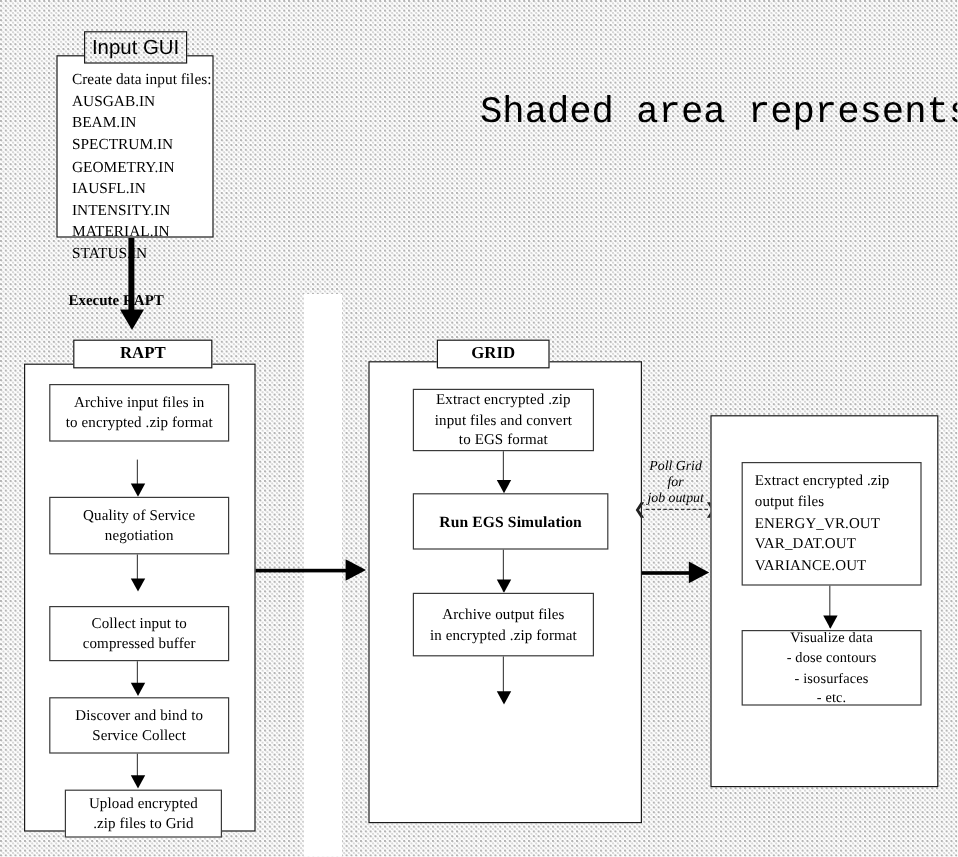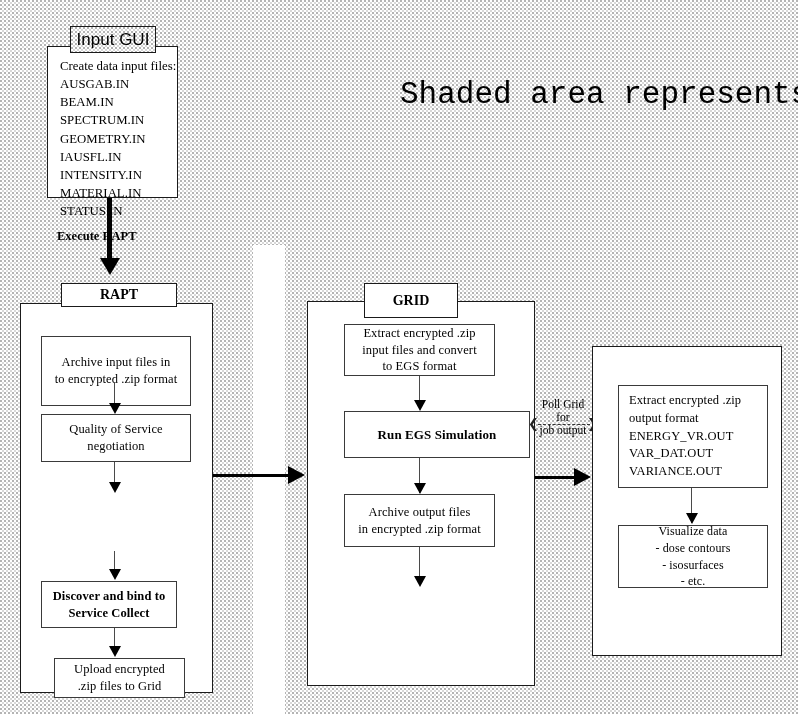--- a/index.html
+++ b/index.html
@@ -185,112 +185,118 @@
     <div class="row">SPECTRUM.IN</div>
     <div class="row">GEOMETRY.IN</div>
     <div class="row">IAUSFL.IN</div>
     <div class="row">INTENSITY.IN</div>
     <div class="row">MATERIAL.IN</div>
     <div class="row">STATUS.IN</div>
   </div>
 
   <div class="abs vline thick" style="left:107px; top:198px; height:65px;"></div>
   <div class="abs arrowhead-down big" style="left:99.5px; top:258px;"></div>
-  <div class="abs edge-label" style="left:57px; top:229px;text-align:right;">Execute RAPT</div>
+  <div class="abs edge-label" style="left:57px; top:243px;text-align:right;">Execute RAPT</div>
 
   <div class="abs container-box" style="left:20px; top:303px; width:193px; height:390px;"></div>
   <div class="abs tab-label grid-tab" style="left:61px; top:283px; width:116px; height:24px;">RAPT</div>
 
-  <div class="abs pbox" style="left:41px; top:336px; width:150px; height:70px;">
+  <div class="abs pbox" style="left:41px; top:320px; width:150px; height:48px;">
     <div>
       <div>Archive input files in</div>
       <div>to encrypted  .zip format</div>
     </div>
   </div>
   <div class="abs vline" style="left:114px; top:383px; height:27px;"></div>
   <div class="abs arrowhead-down" style="left:108.6px; top:403px;"></div>
 
   <div class="abs pbox" style="left:41px; top:414px; width:150px; height:48px;">
     <div>
       <div>Quality of Service</div>
       <div>negotiation</div>
     </div>
   </div>
   <div class="abs vline" style="left:114px; top:462px; height:27px;"></div>
   <div class="abs arrowhead-down" style="left:108.6px; top:482px;"></div>
 
+  <div class="abs pbox" style="left:41px; top:505px; width:150px; height:46px;">
+    <div>
+      <div>Collect input to</div>
+      <div>compressed buffer</div>
+    </div>
+  </div>
   <div class="abs vline" style="left:114px; top:551px; height:25px;"></div>
   <div class="abs arrowhead-down" style="left:108.6px; top:569px;"></div>
 
-  <div class="abs pbox" style="left:41px; top:581px; width:136px; height:47px;font-weight:bold;">
+  <div class="abs pbox" style="left:41px; top:581px; width:150px; height:47px;">
     <div>
       <div>Discover and bind to</div>
       <div>Service Collect</div>
     </div>
   </div>
   <div class="abs vline" style="left:114px; top:628px; height:26px;"></div>
   <div class="abs arrowhead-down" style="left:108.6px; top:646px;"></div>
 
   <div class="abs pbox" style="left:54px; top:658px; width:131px; height:40px;">
     <div>
       <div>Upload encrypted</div>
       <div>.zip  files to Grid</div>
     </div>
   </div>
 
   <div class="abs hline" style="left:213px; top:474px; width:86px;"></div>
   <div class="abs arrowhead-right" style="left:288px; top:466px;"></div>
 
   <div class="abs container-box" style="left:307px; top:301px; width:228px; height:385px;"></div>
-  <div class="abs tab-label grid-tab" style="left:364px; top:283px; width:94px; height:35px;">GRID</div>
+  <div class="abs tab-label grid-tab" style="left:364px; top:283px; width:94px; height:24px;">GRID</div>
 
   <div class="abs pbox" style="left:344px; top:324px; width:151px; height:52px;">
     <div>
       <div>Extract encrypted  .zip</div>
       <div>input files and convert</div>
       <div>to EGS format</div>
     </div>
   </div>
   <div class="abs vline" style="left:419px; top:376px; height:32px;"></div>
   <div class="abs arrowhead-down" style="left:413.6px; top:400px;"></div>
 
-  <div class="abs pbox bold" style="left:344px; top:411px; width:186px; height:47px;">
+  <div class="abs pbox bold" style="left:344px; top:411px; width:163px; height:47px;">
     <div>Run EGS Simulation</div>
   </div>
   <div class="abs vline" style="left:419px; top:458px; height:35px;"></div>
   <div class="abs arrowhead-down" style="left:413.6px; top:483px;"></div>
 
   <div class="abs pbox" style="left:344px; top:494px; width:151px; height:53px;">
     <div>
       <div>Archive output files</div>
       <div>in encrypted  .zip format</div>
     </div>
   </div>
   <div class="abs vline" style="left:419px; top:547px; height:38px;"></div>
   <div class="abs arrowhead-down" style="left:413.6px; top:576px;"></div>
 
 
   <div class="abs hline" style="left:535px; top:476px; width:50px;"></div>
   <div class="abs arrowhead-right" style="left:574px; top:468px;"></div>
 
-  <div class="abs poll-wrap" style="left:531px; top:398px; width:64px;">
+  <div class="abs poll-wrap" style="left:531px; top:383px; width:64px;font-style:italic;">
     <div class="poll-text">Poll Grid</div>
     <div class="poll-text">for</div>
     <div class="poll-text">job output</div>
   </div>
   <div class="dashed-line" style="left:538px; top:424px; width:52px;"></div>
   <div class="chev" style="left:528px; top:417px;">❮</div>
   <div class="chev" style="left:587px; top:417px;">❯</div>
 
   <div class="abs container-box" style="left:592px; top:346px; width:190px; height:310px;"></div>
 
   <div class="abs pbox left-align" style="left:618px; top:385px; width:150px; height:103px;">
     <div style="font-size:12.5px; line-height:1.42;">
       <div>Extract encrypted   .zip</div>
-      <div>output format</div>
+      <div>output files</div>
       <div>ENERGY_VR.OUT</div>
       <div>VAR_DAT.OUT</div>
       <div>VARIANCE.OUT</div>
     </div>
   </div>
   <div class="abs vline" style="left:691px; top:488px; height:35px;"></div>
   <div class="abs arrowhead-down" style="left:685.6px; top:513px;"></div>
 
   <div class="abs pbox" style="left:618px; top:525px; width:150px; height:63px;">
     <div class="viz-list">

